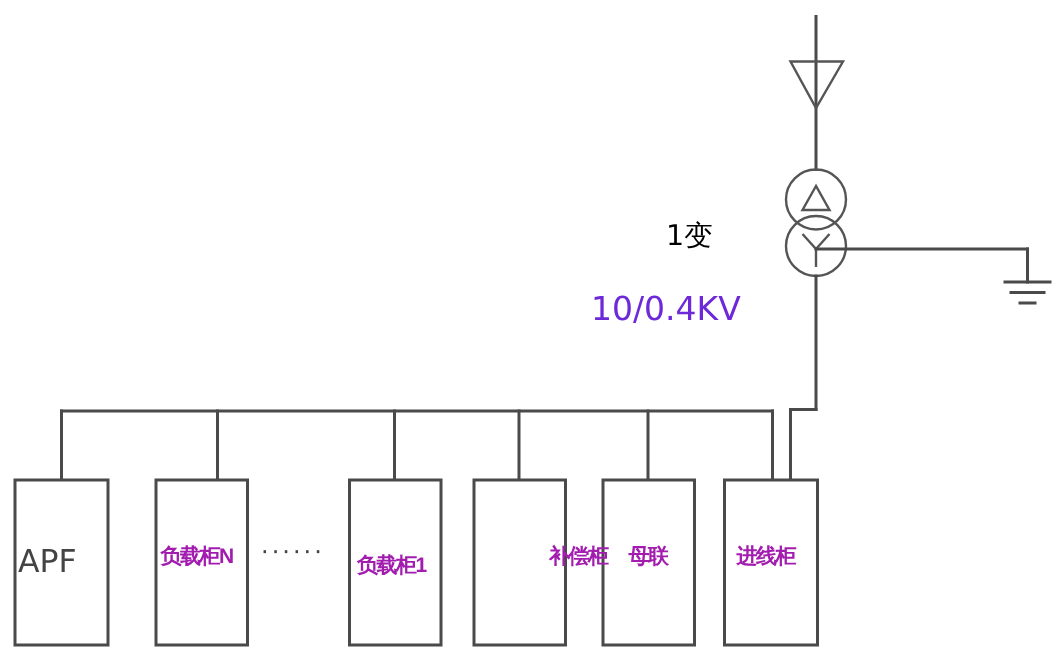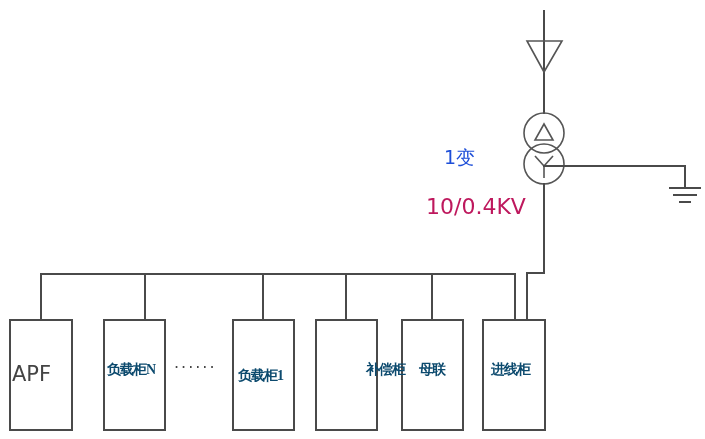--- a/index.html
+++ b/index.html
@@ -3,23 +3,23 @@
 <meta charset="utf-8">
 <style>
   html, body { margin: 0; padding: 0; background: #ffffff; }
   body { width: 705px; height: 439px; overflow: hidden; position: relative; font-family: "DejaVu Sans", sans-serif; }
   #diagram { position: absolute; left: 0; top: 0; }
   .wire { stroke: #4a4a4a; stroke-width: 2; fill: none; stroke-linecap: square; }
   .box { stroke: #4a4a4a; stroke-width: 2; fill: #ffffff; }
   .sym { stroke: #555555; stroke-width: 1.6; fill: none; }
   .lbl { position: absolute; color: #2a2a2a; white-space: nowrap; line-height: 1; }
   .lbl-apf { font-family: "DejaVu Sans", sans-serif; font-size: 21px; color: #444; }
-  .lbl-cn { font-family: Liberation Serif, serif; font-size: 14px; font-weight: bold; letter-spacing: -1px; color: #0c4a6e; }
-  .lbl-title { font-family: "DejaVu Sans", sans-serif; font-size: 19px; color: #1d4ed8; }
-  .lbl-volt { font-family: "DejaVu Sans", sans-serif; font-size: 22px; color: #be185d; margin-left: 32px; }
+  .lbl-cn { font-family: Liberation Sans, sans-serif; font-size: 14px; font-weight: bold; letter-spacing: -1px; color: #a21caf; }
+  .lbl-title { font-family: "DejaVu Sans", sans-serif; font-size: 19px; color: #000000; }
+  .lbl-volt { font-family: "DejaVu Sans", sans-serif; font-size: 22px; color: #6d28d9; }
   .dots { position: absolute; font-size: 16px; color: #444; letter-spacing: 2px; }
 </style>
 </head>
 <body>
 
 <svg id="diagram" width="705" height="439" viewBox="0 0 705 439">
 
   <g>
     <line class="wire" x1="544" y1="11" x2="544" y2="113"></line>
     <polygon class="sym" points="527,41 562,41 544,72"></polygon>

